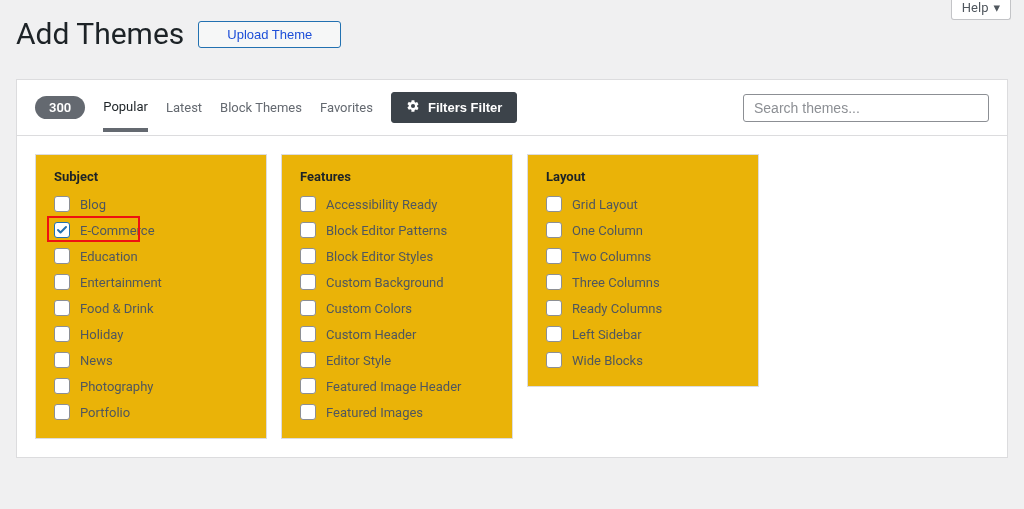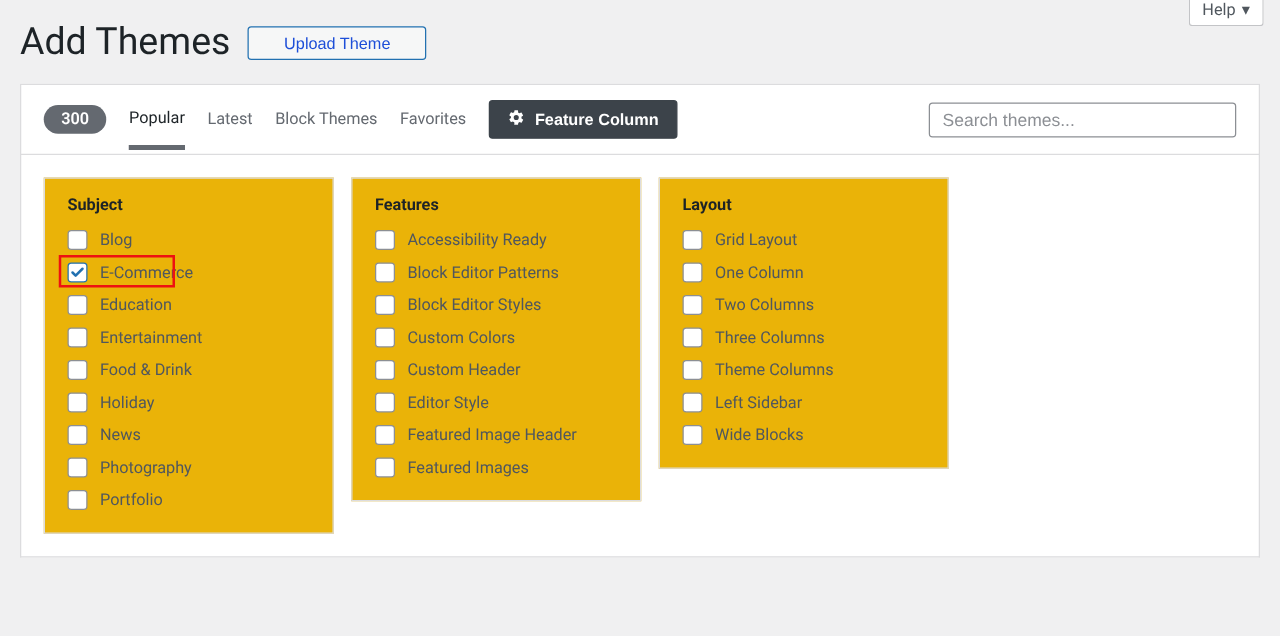--- a/index.html
+++ b/index.html
@@ -21,21 +21,21 @@
     padding:5px 28px; border-radius:3px; font-size:13px; cursor:pointer;
   }
   .help-btn {
     position:absolute; top:-14px; right:-3px;
     border:1px solid #c3c4c7; border-top:none;
     background:#fff; padding:4px 10px; font-size:13px; color:#50575e;
     border-bottom-left-radius:3px; border-bottom-right-radius:3px; cursor:pointer;
     display:flex; align-items:center; gap:5px;
   }
   .filter-bar {
-    margin-top:8px; background:#fff; border:1px solid #dcdcde;
+    margin-top:20px; background:#fff; border:1px solid #dcdcde;
     padding:12px 18px; display:flex; align-items:center; gap:18px;
     position:relative;
   }
   .count-pill {
     background:#646970; color:#fff; font-weight:600; font-size:13px;
     padding:4px 14px; border-radius:30px;
   }
   .tab { color:#646970; font-size:13px; cursor:pointer; }
   .tab.current { color:#1d2327; font-weight:400; border-bottom:4px solid #646970; padding-bottom:14px; margin-bottom:-16px; }
   .feature-filter-btn {
@@ -96,21 +96,21 @@
     <span class="tab current">Popular</span>
     <span class="tab">Latest</span>
     <span class="tab">Block Themes</span>
     <span class="tab">Favorites</span>
     <button class="feature-filter-btn">
       <span>
         <svg width="14" height="14" viewBox="0 0 24 24" fill="#fff">
             <path d="M19.14 12.94a7.14 7.14 0 0 0 .05-.94 7.14 7.14 0 0 0-.05-.94l2.03-1.58a.5.5 0 0 0 .12-.64l-1.92-3.32a.5.5 0 0 0-.61-.22l-2.39.96a7.03 7.03 0 0 0-1.62-.94l-.36-2.54A.5.5 0 0 0 14 2h-4a.5.5 0 0 0-.49.42l-.36 2.54c-.58.24-1.12.56-1.62.94l-2.39-.96a.5.5 0 0 0-.61.22L2.61 8.48a.5.5 0 0 0 .12.64l2.03 1.58a7.14 7.14 0 0 0-.05.94c0 .32.02.63.05.94l-2.03 1.58a.5.5 0 0 0-.12.64l1.92 3.32c.14.24.43.34.61.22l2.39-.96c.5.38 1.04.7 1.62.94l.36 2.54A.5.5 0 0 0 10 22h4a.5.5 0 0 0 .49-.42l.36-2.54c.58-.24 1.12-.56 1.62-.94l2.39.96c.18.12.47.02.61-.22l1.92-3.32a.5.5 0 0 0-.12-.64l-2.03-1.58zM12 15.5A3.5 3.5 0 1 1 12 8.5a3.5 3.5 0 0 1 0 7z"></path>
           </svg>
       </span>
-      <span>Feature Column</span>
+      <span>Filters Filter</span>
     </button>
     <input class="search-input" type="text" placeholder="Search themes..." style="">
   </div>
 
   <div class="panel">
 
     <div class="columns">
       <div class="col">
         <h4>Subject</h4>
         <div class="opt-list" id="col-subject">
@@ -167,20 +167,24 @@
             <label class="opt">
               <span class="cb"></span>
               <span>Block Editor Patterns</span>
             </label>
             <label class="opt">
               <span class="cb"></span>
               <span>Block Editor Styles</span>
             </label>
             <label class="opt">
               <span class="cb"></span>
+              <span>Custom Background</span>
+            </label>
+            <label class="opt">
+              <span class="cb"></span>
               <span>Custom Colors</span>
             </label>
             <label class="opt">
               <span class="cb"></span>
               <span>Custom Header</span>
             </label>
             <label class="opt">
               <span class="cb"></span>
               <span>Editor Style</span>
             </label>
@@ -208,21 +212,21 @@
             <label class="opt">
               <span class="cb"></span>
               <span>Two Columns</span>
             </label>
             <label class="opt">
               <span class="cb"></span>
               <span>Three Columns</span>
             </label>
             <label class="opt">
               <span class="cb"></span>
-              <span>Theme Columns</span>
+              <span>Ready Columns</span>
             </label>
             <label class="opt">
               <span class="cb"></span>
               <span>Left Sidebar</span>
             </label>
             <label class="opt">
               <span class="cb"></span>
               <span>Wide Blocks</span>
             </label>
           </div>

